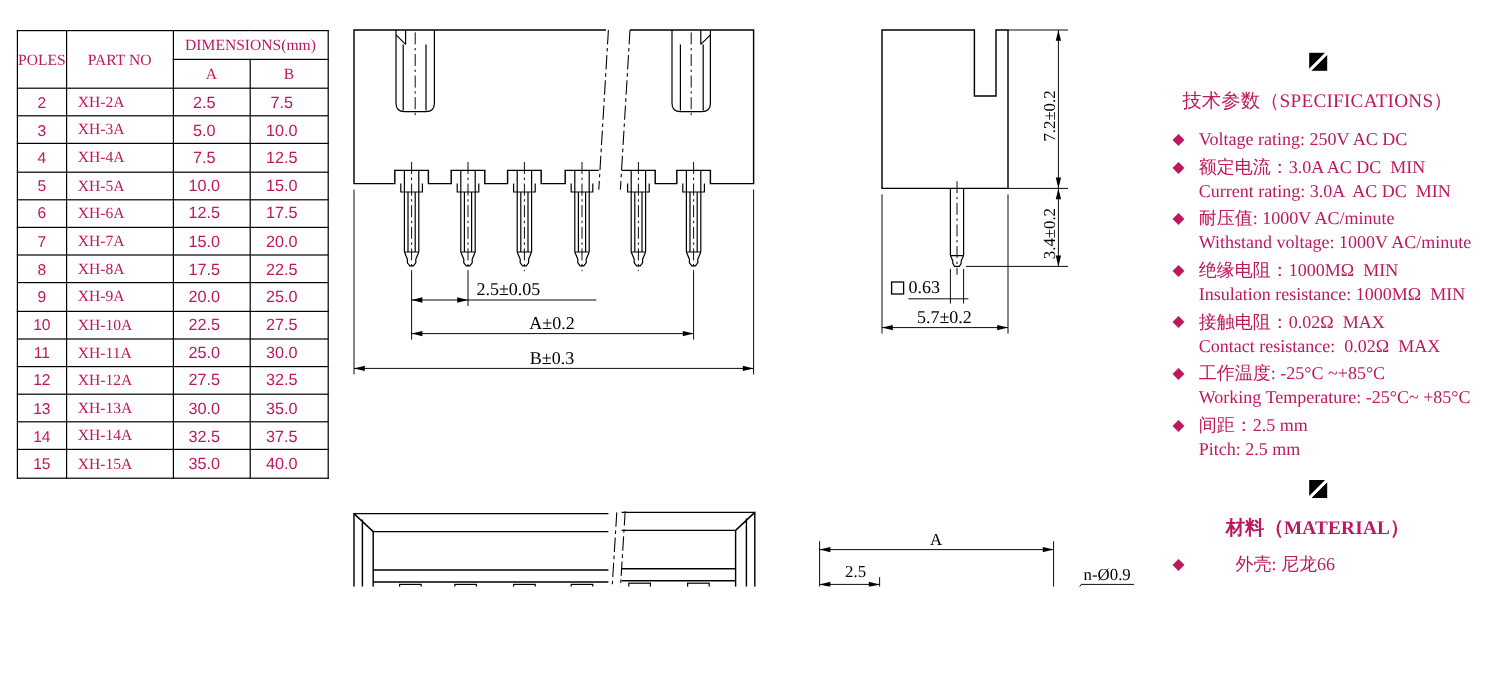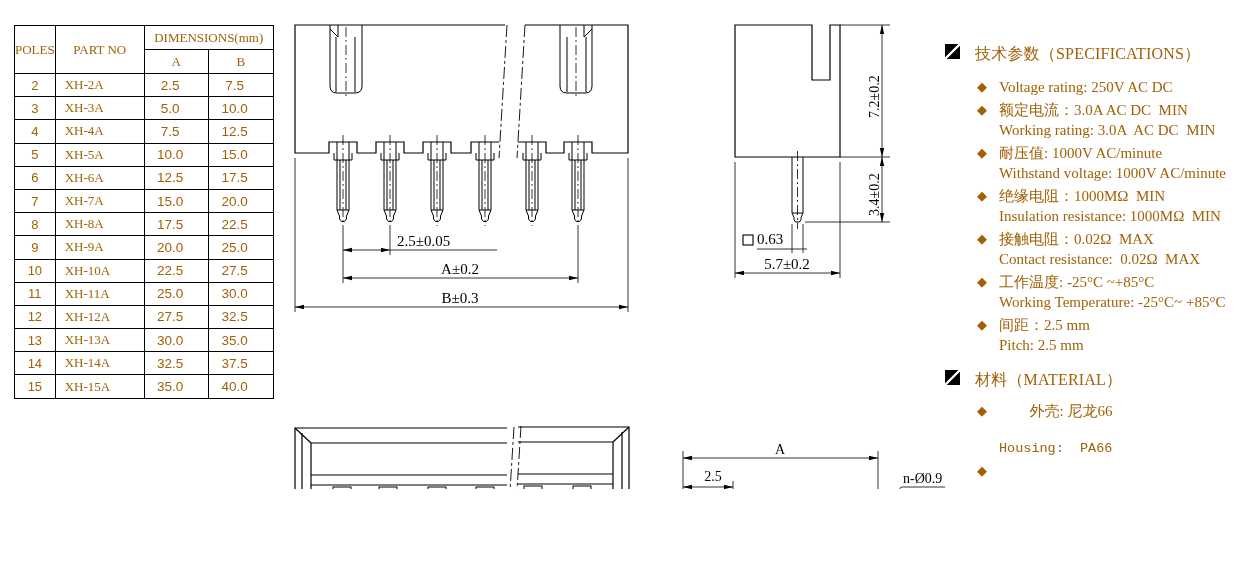--- a/index.html
+++ b/index.html
@@ -1,18 +1,18 @@
 <!DOCTYPE html>
 <html><head>
 <meta charset="utf-8">
 <style>
   html,body { margin:0; padding:0; background:#ffffff; }
   .canvas {
     position:relative; width:1251px; height:489px; background:#ffffff;
-    font-family:"Liberation Serif","DejaVu Serif",serif; color:#a16207;
+    font-family:"Liberation Serif","DejaVu Serif",serif; color:#be185d;
     overflow:hidden;
   }
   
   .dim-table {
     position:absolute; left:14px; top:25px;
     border-collapse:collapse; table-layout:fixed;
   }
   .dim-table th, .dim-table td {
     border:1px solid #000; padding:0; text-align:center;
     font-weight:400; overflow:hidden; white-space:nowrap;
@@ -24,32 +24,32 @@
   .c-a     { width:64px; }
   .c-b     { width:65px; }
   td.v-poles { font-family:"Liberation Sans",sans-serif; font-size:13px; }
   td.v-part  { font-family:"Liberation Serif",serif; font-size:13px; text-align:left; padding-left:9px; }
   td.v-num   { font-family:"Liberation Sans",sans-serif; font-size:13.5px; padding-right:12px; }
   
   .drawing { position:absolute; }
   svg text { fill:#000; font-family:"Liberation Serif","DejaVu Serif",serif; }
   
   .specs { position:absolute; left:945px; top:44px; width:306px; }
-  .sec-header { display:flex; gap:15px; }
+  .sec-header { display:flex; align-items:center; gap:15px;flex-direction:column; }
   .sq-icon {
     width:15px; height:15px; flex:0 0 15px;
     background:linear-gradient(135deg,#000 43%,#fff 45%,#fff 55%,#000 57%);
   }
   .sec-title { font-size:16px; letter-spacing:0.2px; white-space:pre; }
   .spec-items { margin:12px 0 0 32px; }
   .spec-item { display:flex; gap:8px; margin-bottom:3px; }
   .diamond { font-family:"DejaVu Sans",sans-serif; font-size:13px; line-height:20px; flex:0 0 14px; }
   .lines { font-size:15px; line-height:20px; }
   .lines div { white-space:pre; }
-  .mat-header { margin-top:15px; }
+  .mat-header { margin-top:15px;font-weight:bold; }
   .mat-items { margin:10px 0 0 32px; }
   .mat-items .spec-item { margin-bottom:2px; }
   .mat-items .lines { font-size:15px; line-height:21px;text-align:right; }
   .mono { font-family:"Liberation Mono","DejaVu Sans Mono",monospace; font-size:13.5px;margin-top:16px; }
 </style>
 </head>
 <body>
 
 <div class="canvas">
 
@@ -315,21 +315,21 @@
       <div class="spec-item">
         <span class="diamond">◆</span>
         <div class="lines">
             <div>Voltage rating: 250V AC DC</div>
           </div>
       </div>
       <div class="spec-item">
         <span class="diamond">◆</span>
         <div class="lines">
             <div>额定电流：3.0A AC DC  MIN</div>
-            <div>Working rating: 3.0A  AC DC  MIN</div>
+            <div>Current rating: 3.0A  AC DC  MIN</div>
           </div>
       </div>
       <div class="spec-item">
         <span class="diamond">◆</span>
         <div class="lines">
             <div>耐压值: 1000V AC/minute</div>
             <div>Withstand voltage: 1000V AC/minute</div>
           </div>
       </div>
       <div class="spec-item">

